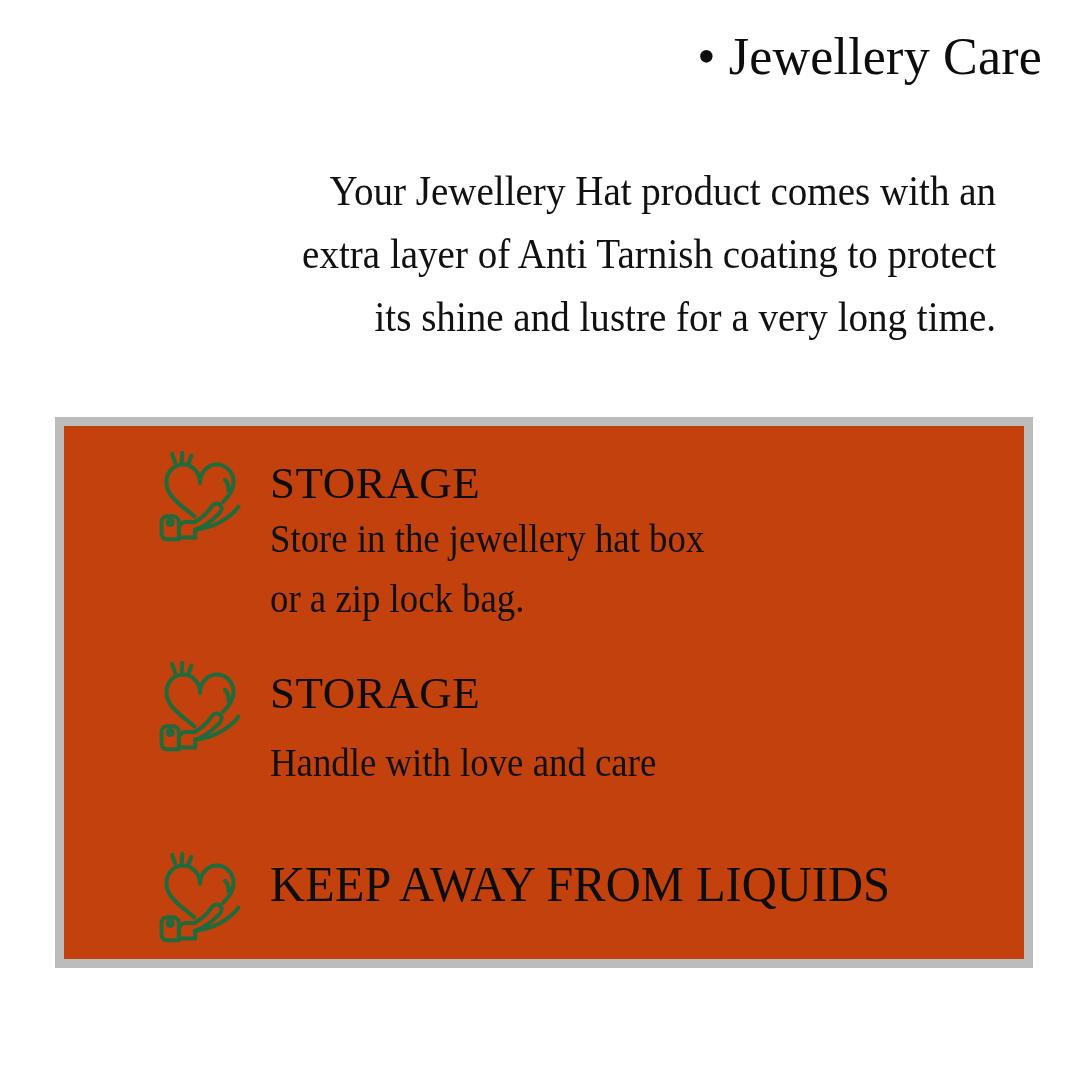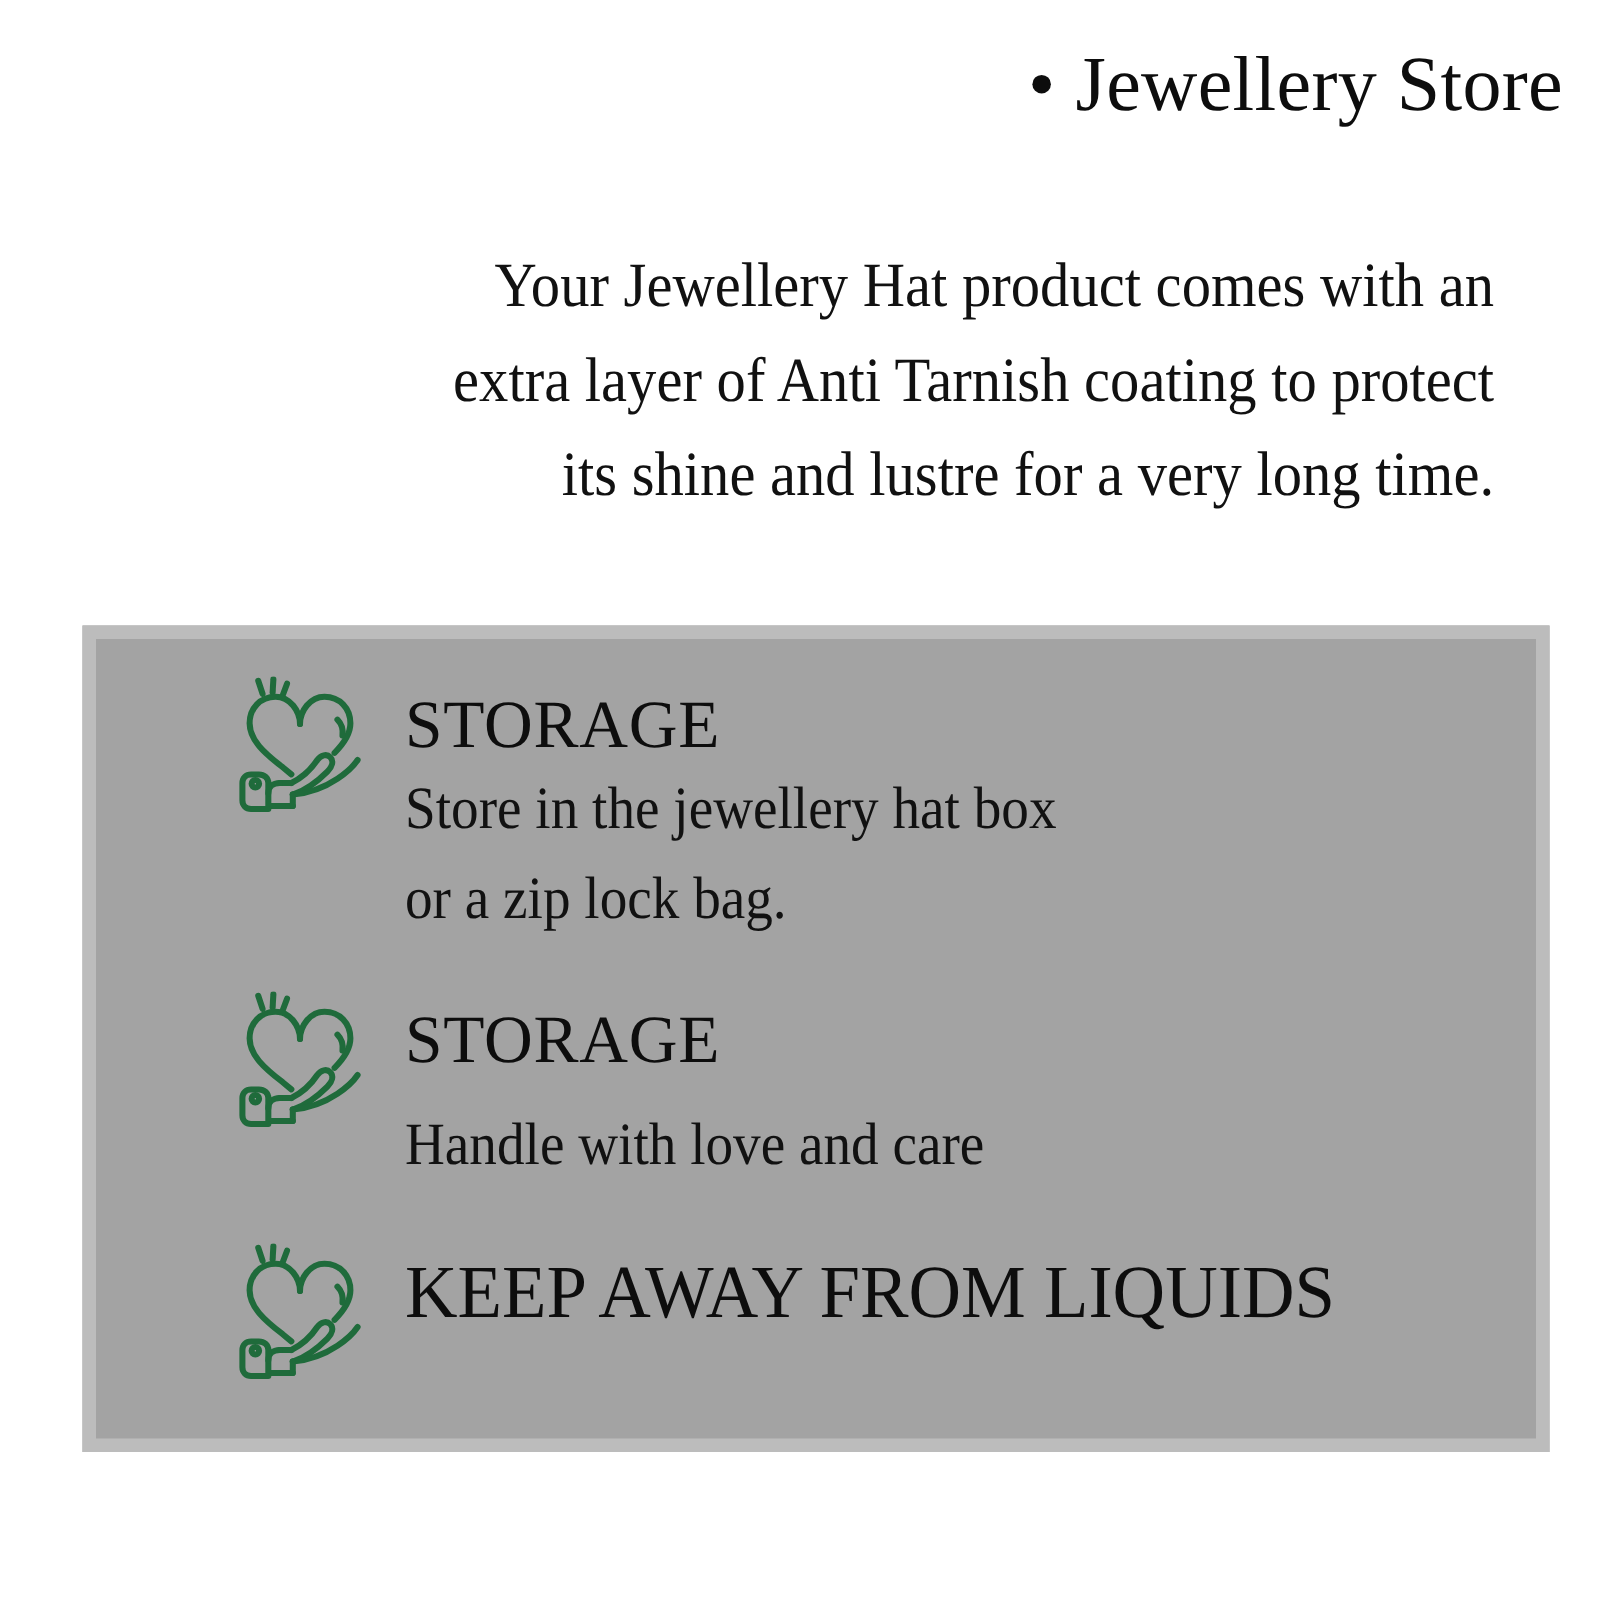--- a/index.html
+++ b/index.html
@@ -53,32 +53,32 @@
   }
 
   
   .care-panel {
     position: absolute;
     left: 55px;
     top: 417px;
     width: 978px;
     height: 551px;
     box-sizing: border-box;
-    background: #a3a3a3;
+    background: #c2410c;
     border: 9px solid #bcbcbc;
   }
 
   .care-row {
     position: absolute;
     display: flex;
     align-items: flex-start;
   }
   .care-row.row-0 { left: 88px; top: 25px; }
   .care-row.row-1 { left: 88px; top: 235px; }
-  .care-row.row-2 { left: 88px; top: 403px; text-align: center; }
+  .care-row.row-2 { left: 88px; top: 426px; text-align: center; }
 
   .care-icon {
     width: 96px;
     height: 96px;
     flex: 0 0 96px;
     margin-right: 22px;
   }
   .care-icon svg { display: block; width: 96px; height: 96px; }
 
   .care-text { padding-top: 6px; }
@@ -109,21 +109,21 @@
     white-space: nowrap;
     transform: scaleX(0.92);
     transform-origin: left center;
   }
   .care-row.row-1 .care-desc { margin-top: 14px; }
 </style>
 </head>
 <body>
 
 <div class="title-row">
-  <span class="title-text">• Jewellery Store</span>
+  <span class="title-text">• Jewellery Care</span>
 </div>
 
 <div class="intro">
   <div class="intro-line">Your Jewellery Hat product comes with an</div>
   <div class="intro-line">extra layer of Anti Tarnish coating to protect</div>
   <div class="intro-line">its shine and lustre for a very long time.</div>
 </div>
 
 <div class="care-panel">
 

